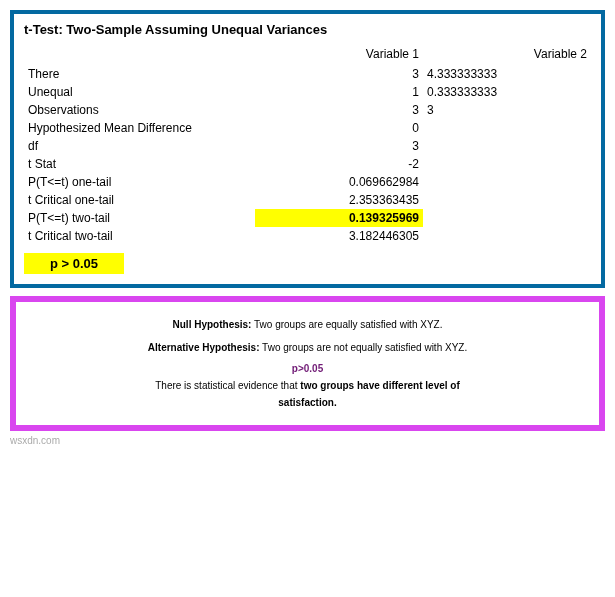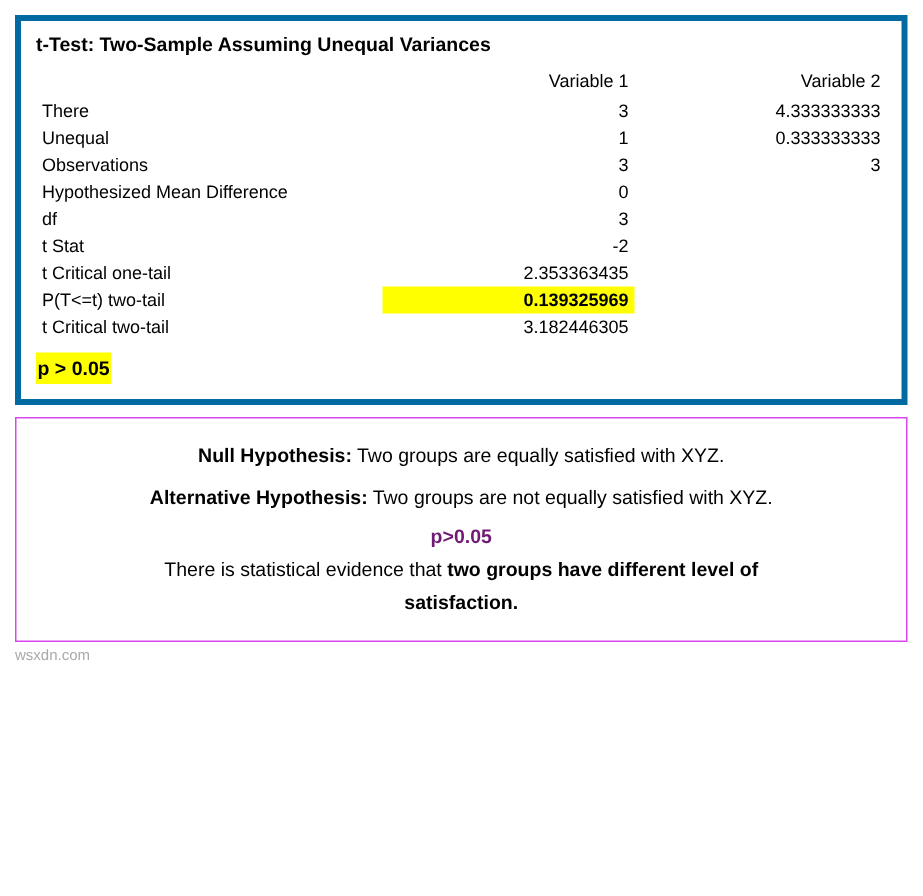--- a/index.html
+++ b/index.html
@@ -25,45 +25,45 @@
       width: 100%;
       border-collapse: collapse;
       font-size: 12px;
     }
     table td {
       padding: 2px 4px;
       white-space: nowrap;
     }
     .col-label { width: 220px; }
     .col-var1 { text-align: right; width: 160px; }
-    .col-var2 { text-align: right; width: 160px; }
+    .col-var2 { width: 160px; }
     .header-row td {
       font-weight: normal;
       text-align: right;
       padding-bottom: 4px;
     }
     .header-row td:first-child { text-align: left; }
     .highlighted-cell {
       background-color: #FFFF00;
       font-weight: bold;
     }
     .p-value-box {
       background-color: #FFFF00;
       font-weight: bold;
       display: inline-block;
-      padding: 3px 1px;
+      padding: 3px 26px;
       margin-top: 8px;
       font-size: 13px;
     }
     .hypothesis-box {
-      border: 1px solid #d946ef;
+      border: 6px solid #d946ef;
       padding: 14px 20px;
       text-align: center;
       line-height: 1.7;
-      font-size: 13px;
+      font-size: 10px;
     }
     .hypothesis-box .p-red {
       color: #701a75;
       font-weight: bold;
       margin-top: 14px;
     }
     .hypothesis-box strong {
       font-weight: bold;
     }
     .wsxdn {
@@ -111,20 +111,25 @@
           <td class="col-label">df</td>
           <td class="col-var1">3</td>
           <td class="col-var2"></td>
         </tr>
         <tr>
           <td class="col-label">t Stat</td>
           <td class="col-var1">-2</td>
           <td class="col-var2"></td>
         </tr>
         <tr>
+          <td class="col-label">P(T&lt;=t) one-tail</td>
+          <td class="col-var1">0.069662984</td>
+          <td class="col-var2"></td>
+        </tr>
+        <tr>
           <td class="col-label">t Critical one-tail</td>
           <td class="col-var1">2.353363435</td>
           <td class="col-var2"></td>
         </tr>
         <tr>
           <td class="col-label">P(T&lt;=t) two-tail</td>
           <td class="col-var1 highlighted-cell">0.139325969</td>
           <td class="col-var2"></td>
         </tr>
         <tr>

